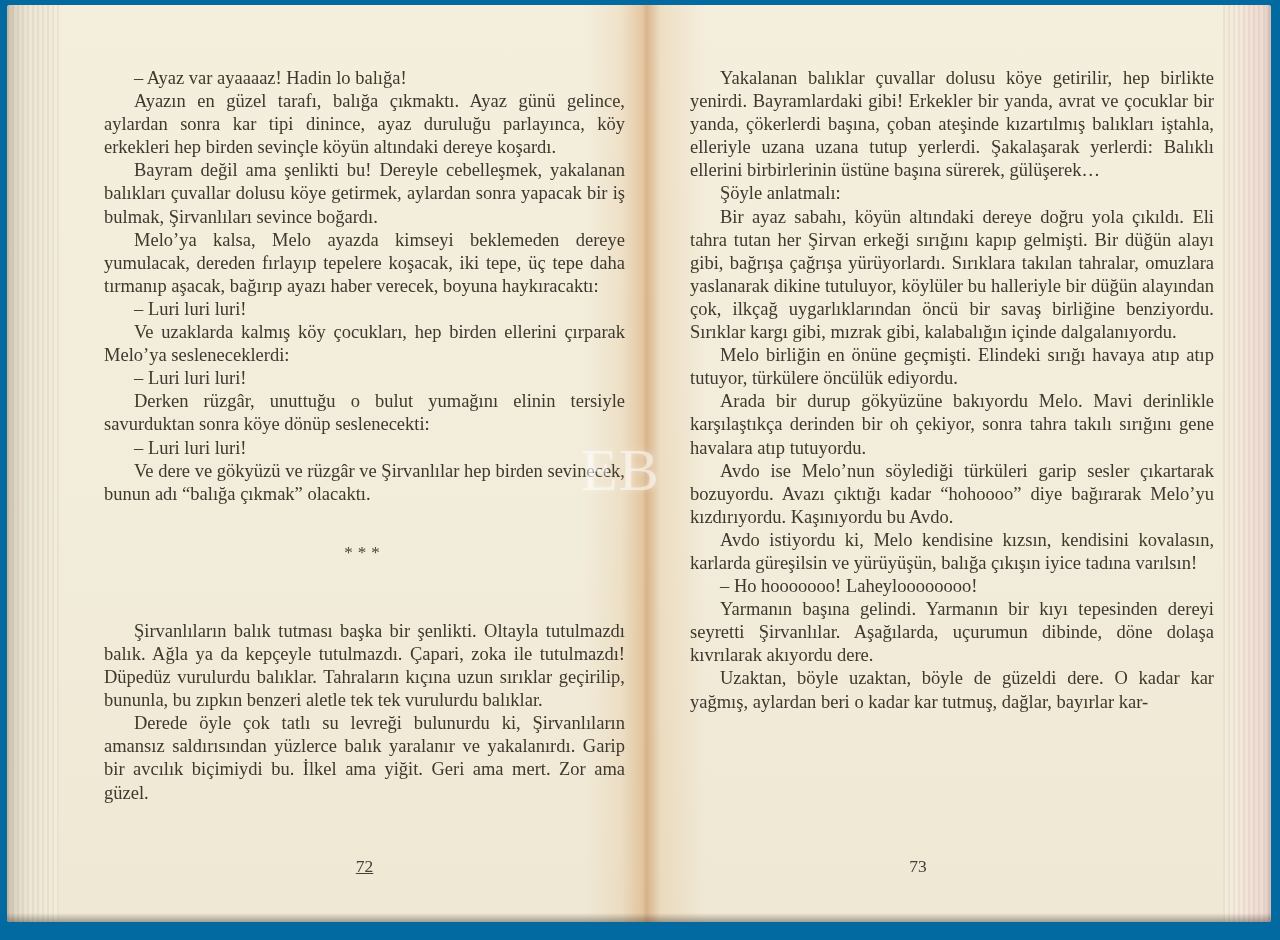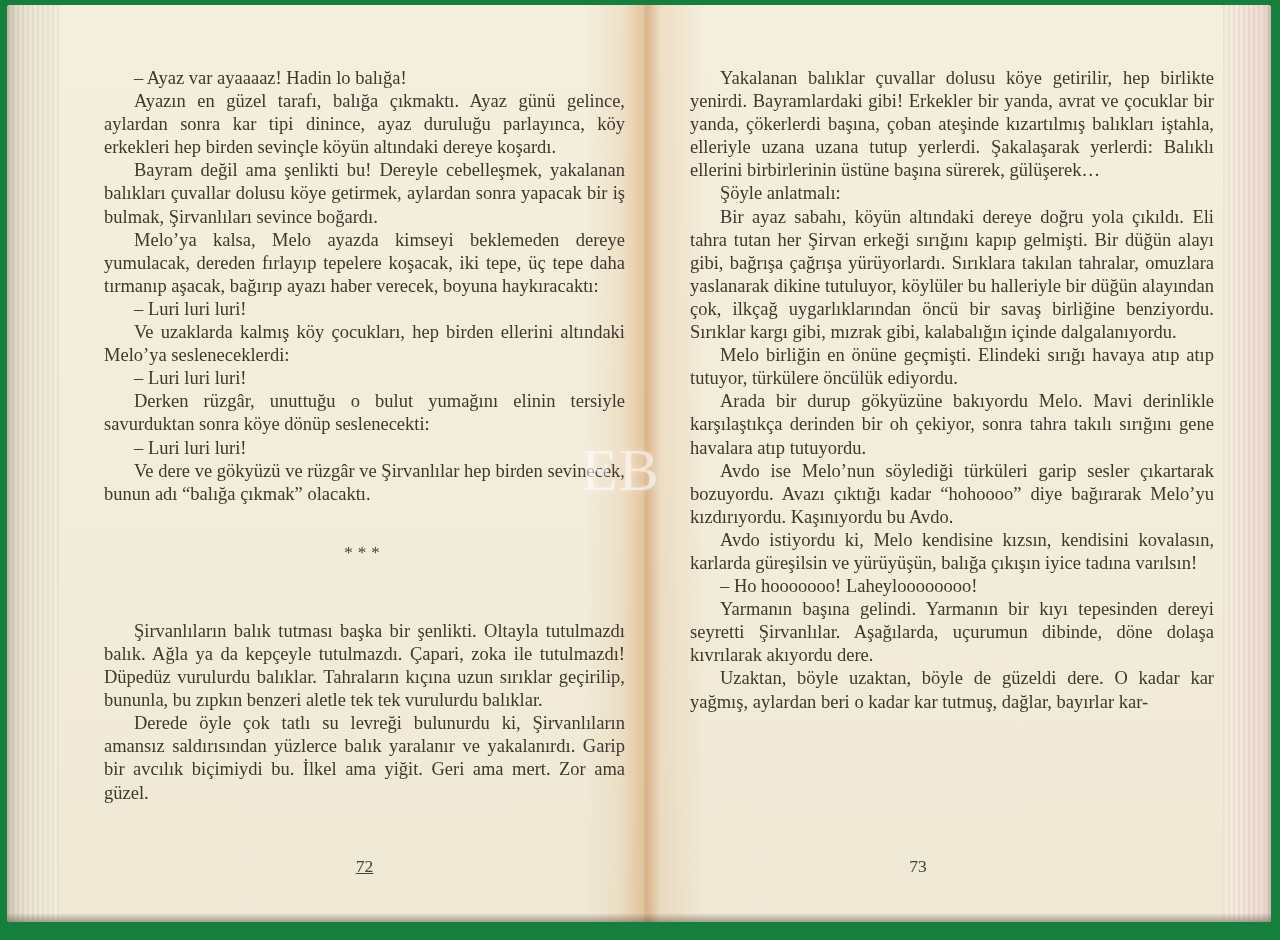--- a/index.html
+++ b/index.html
@@ -1,20 +1,20 @@
 <!DOCTYPE html>
 <html><head>
 <meta charset="utf-8">
 <style>
   html, body { margin: 0; padding: 0; background: #000; }
   .scan {
     position: relative;
     width: 1280px;
     height: 940px;
-    background: #15803d;
+    background: #0369a1;
     overflow: hidden;
     font-family: "Liberation Serif", "DejaVu Serif", serif;
   }
   .paper {
     position: absolute;
     left: 7px; top: 5px;
     width: 1264px; height: 917px;
     background: linear-gradient(180deg, #f4eedd 0%, #f2ecda 55%, #efe8d5 100%);
     border-radius: 3px;
     overflow: hidden;
@@ -96,21 +96,21 @@
     <div class="edge edge-left"></div>
     <div class="edge edge-right"></div>
     <div class="gutter"></div>
 
     <div class="page-text text-left">
       <p>– Ayaz var ayaaaaz! Hadin lo balığa!</p>
       <p>Ayazın en güzel tarafı, balığa çıkmaktı. Ayaz günü gelince, aylardan sonra kar tipi dinince, ayaz duruluğu parlayınca, köy erkekleri hep birden sevinçle köyün altındaki dereye koşardı.</p>
       <p>Bayram değil ama şenlikti bu! Dereyle cebelleşmek, yakalanan balıkları çuvallar dolusu köye getirmek, aylardan sonra yapacak bir iş bulmak, Şirvanlıları sevince boğardı.</p>
       <p>Melo’ya kalsa, Melo ayazda kimseyi beklemeden dereye yumulacak, dereden fırlayıp tepelere koşacak, iki tepe, üç tepe daha tırmanıp aşacak, bağırıp ayazı haber verecek, boyuna haykıracaktı:</p>
       <p>– Luri luri luri!</p>
-      <p>Ve uzaklarda kalmış köy çocukları, hep birden ellerini altındaki Melo’ya sesleneceklerdi:</p>
+      <p>Ve uzaklarda kalmış köy çocukları, hep birden ellerini çırparak Melo’ya sesleneceklerdi:</p>
       <p>– Luri luri luri!</p>
       <p>Derken rüzgâr, unuttuğu o bulut yumağını elinin tersiyle savurduktan sonra köye dönüp seslenecekti:</p>
       <p>– Luri luri luri!</p>
       <p>Ve dere ve gökyüzü ve rüzgâr ve Şirvanlılar hep birden sevinecek, bunun adı “balığa çıkmak” olacaktı.</p>
       <div class="separator">***</div>
       <p>Şirvanlıların balık tutması başka bir şenlikti. Oltayla tutulmazdı balık. Ağla ya da kepçeyle tutulmazdı. Çapari, zoka ile tutulmazdı! Düpedüz vurulurdu balıklar. Tahraların kıçına uzun sırıklar geçirilip, bununla, bu zıpkın benzeri aletle tek tek vurulurdu balıklar.</p>
       <p>Derede öyle çok tatlı su levreği bulunurdu ki, Şirvanlıların amansız saldırısından yüzlerce balık yaralanır ve yakalanırdı. Garip bir avcılık biçimiydi bu. İlkel ama yiğit. Geri ama mert. Zor ama güzel.</p>
     </div>
     <div class="page-number pn-left">72</div>
 

